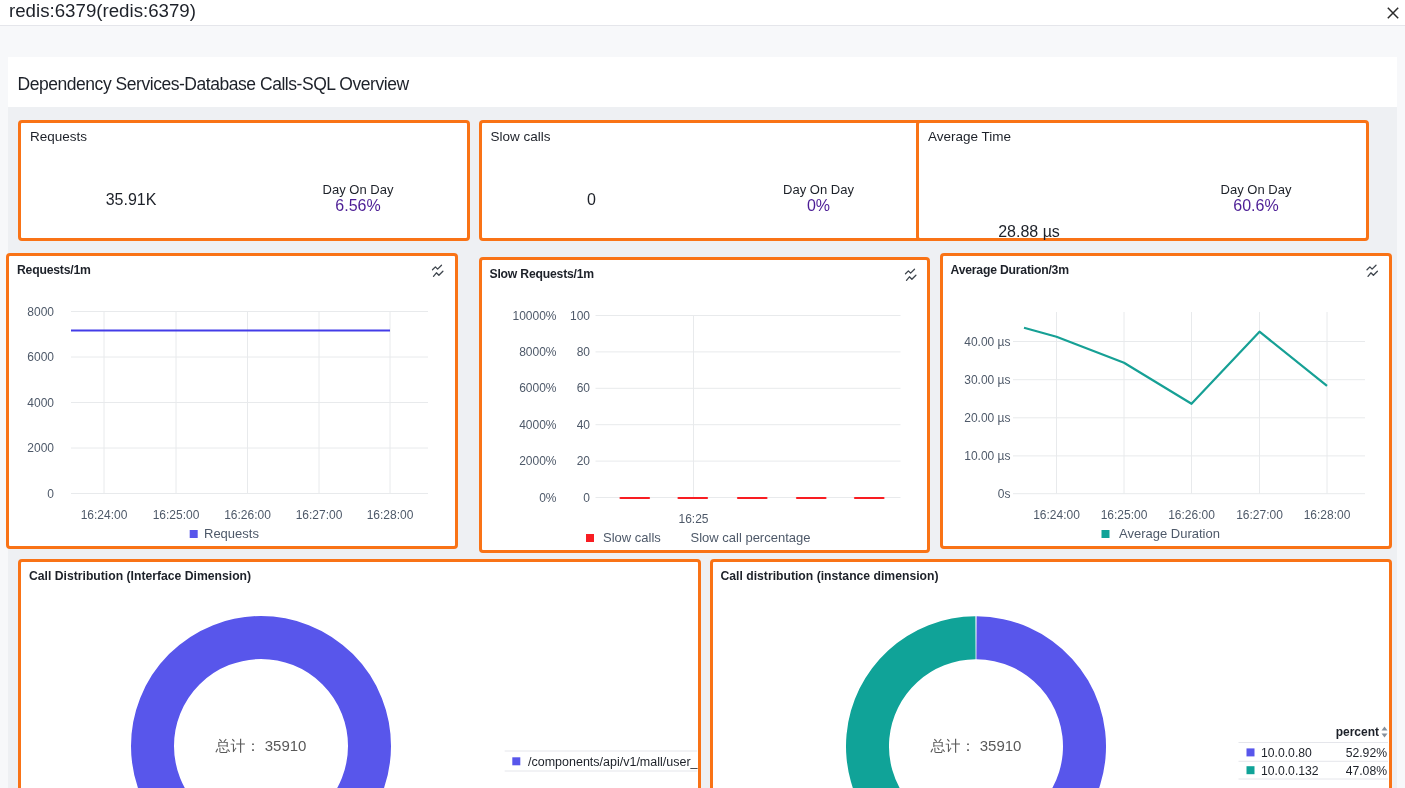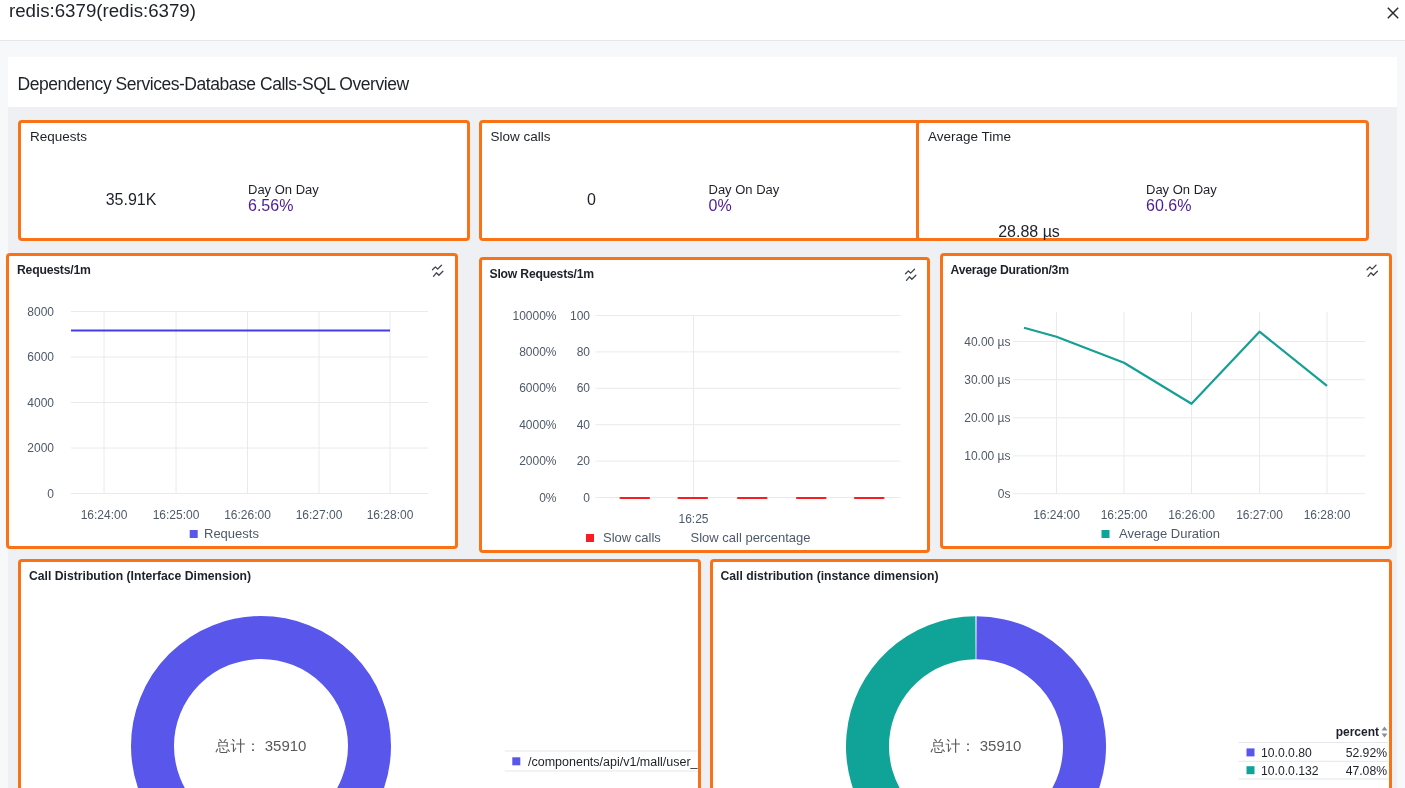--- a/index.html
+++ b/index.html
@@ -1,28 +1,28 @@
 <!DOCTYPE html>
 <html><head>
 <meta charset="utf-8">
 <style>
 * { margin:0; padding:0; box-sizing:border-box; }
 html,body { width:1405px; height:788px; overflow:hidden; background:#f7f8fa;
   font-family:"Liberation Sans", sans-serif; position:relative; }
-.hdr { position:absolute; left:0; top:0; width:1405px; height:41px; background:#fff;
+.hdr { position:absolute; left:0; top:0; width:1405px; height:26px; background:#fff;
   border-bottom:1px solid #e5e6eb; }
 .hdr-t { position:absolute; left:9px; top:-0.2px; font-size:18.7px; color:#1d2129; }
 .panel-title { position:absolute; left:8px; top:57px; width:1389px; height:50px; background:#fff; }
 .panel-title span { position:absolute; left:9.5px; top:16.5px; font-size:17.5px; font-weight:500; letter-spacing:-0.46px; color:#1d2129; }
 .pbody { position:absolute; left:8px; top:107px; width:1389px; height:681px; background:#eef0f3; }
 .card { position:absolute; background:#fff; border:3px solid #f97316; border-radius:4px; }
 .clabel { position:absolute; left:9px; top:4px; font-size:13.5px; color:#1d2129; line-height:20px; }
 .ctitle { position:absolute; left:8px; top:6px; font-size:12.2px; font-weight:bold; letter-spacing:-0.2px; color:#1d2129; line-height:17px; }
 .statnum { position:absolute; top:68px; width:220px; text-align:center; font-size:16px; font-weight:400; color:#1d2129; }
-.dod { position:absolute; top:59px; width:220px; font-size:13px; color:#1d2129; line-height:15px;}
+.dod { position:absolute; top:59px; width:220px; text-align:center; font-size:13px; color:#1d2129; line-height:15px;}
 .dod b { display:block; font-size:16px; font-weight:500; color:#4c1d95; margin-top:1px; }
 svg { position:absolute; left:0; top:0; }
 svg text { font-family:"Liberation Sans", sans-serif; }
 .axis { font-size:12px; fill:#4e5969; }
 .leg { font-size:13px; fill:#4e5969; }
 </style>
 </head>
 <body>
 <div class="hdr">
   <div class="hdr-t">redis:6379(redis:6379)</div>

